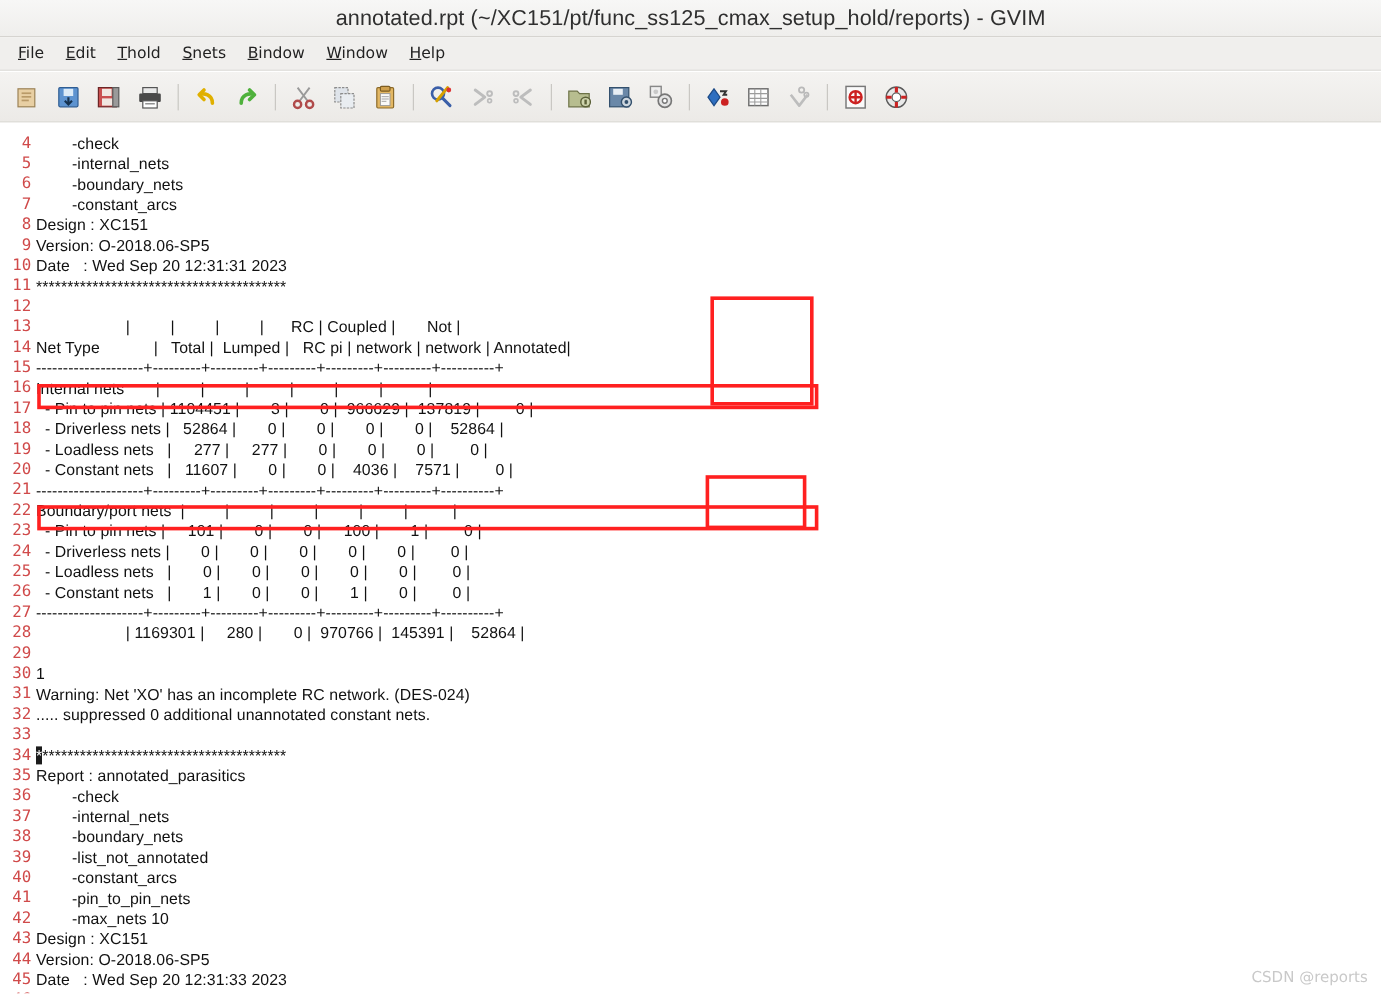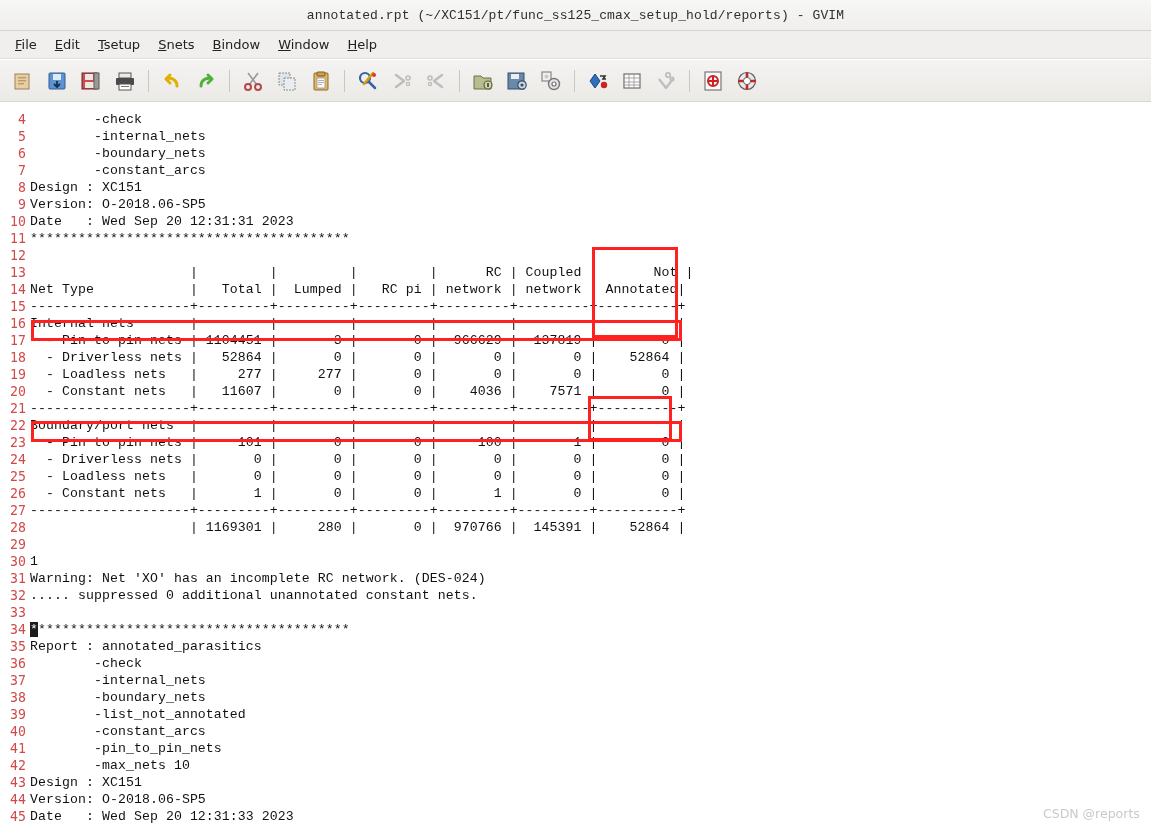--- a/index.html
+++ b/index.html
@@ -17,22 +17,22 @@
 
   
   .titlebar {
     position: absolute; left: 0; top: 0;
     width: 1151px; height: 30px;
     background: linear-gradient(#f7f7f6, #efeeec);
     border-bottom: 1px solid #d6d4d0;
     display: flex; align-items: center; justify-content: center;
   }
   .titlebar .title {
-    font-size: 13px; color: #2f2f2f;
-    font-family: Liberation Mono, monospace;
+    font-size: 18px; color: #2f2f2f;
+    font-family: Liberation Sans, sans-serif;
     letter-spacing: 0.1px;
   }
 
   
   .menubar {
     position: absolute; left: 0; top: 31px;
     width: 1151px; height: 28px;
     background: #f0efed;
     border-bottom: 1px solid #dfdedb;
     display: flex; align-items: center;
@@ -93,21 +93,21 @@
     text-align: right;
     color: #d04a4a;
     font-family: "DejaVu Sans Mono", monospace;
     font-size: 13.2px;
     line-height: 17px;
   }
   .ltxt {
     position: absolute;
     left: 30px;
     color: #111111;
-    font-family: Liberation Mono, monospace;
+    font-family: Liberation Sans, sans-serif;
     font-size: 13.2px;
     line-height: 17px;
     letter-spacing: 0.08px;
     white-space: pre;
   }
   .cursorblk {
     background: #1b1b1b;
     color: #ffffff;
   }
 
@@ -139,21 +139,21 @@
 
 <div id="app">
 
   <div class="titlebar">
     <span class="title">annotated.rpt (~/XC151/pt/func_ss125_cmax_setup_hold/reports) - GVIM</span>
   </div>
 
   <div class="menubar" id="menubar">
       <div class="menu-item"><span class="acc">F</span><span>ile</span></div>
       <div class="menu-item"><span class="acc">E</span><span>dit</span></div>
-      <div class="menu-item"><span class="acc">T</span><span>setup</span></div>
+      <div class="menu-item"><span class="acc">T</span><span>hold</span></div>
       <div class="menu-item"><span class="acc">S</span><span>nets</span></div>
       <div class="menu-item"><span class="acc">B</span><span>indow</span></div>
       <div class="menu-item"><span class="acc">W</span><span>indow</span></div>
       <div class="menu-item"><span class="acc">H</span><span>elp</span></div>
     </div>
 
   <div class="toolbar" id="toolbar">
       <div class="tb-btn">
         <span>
           <svg width="22" height="22" viewBox="0 0 22 22">

